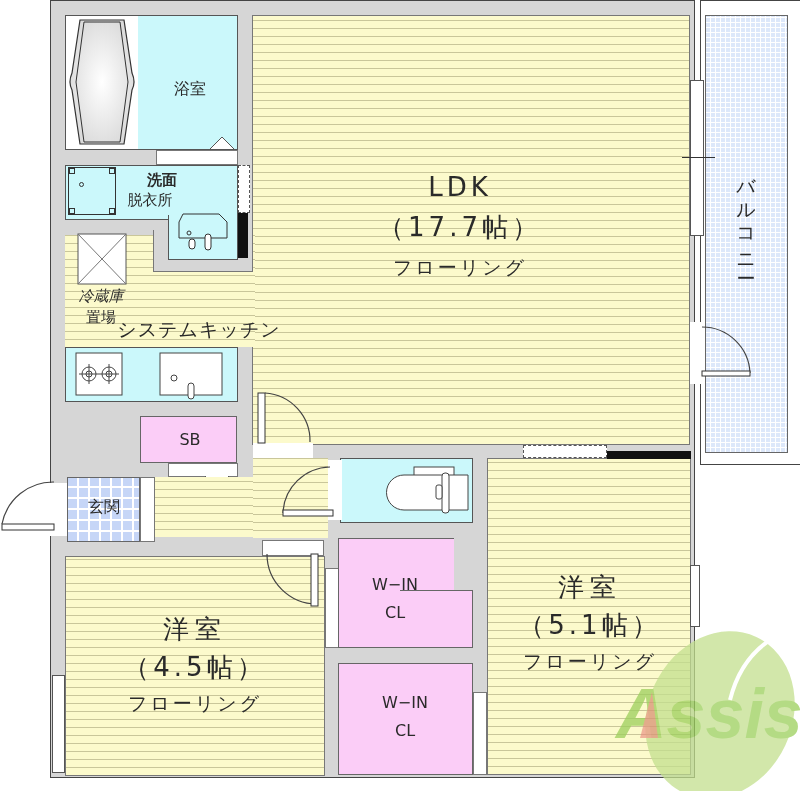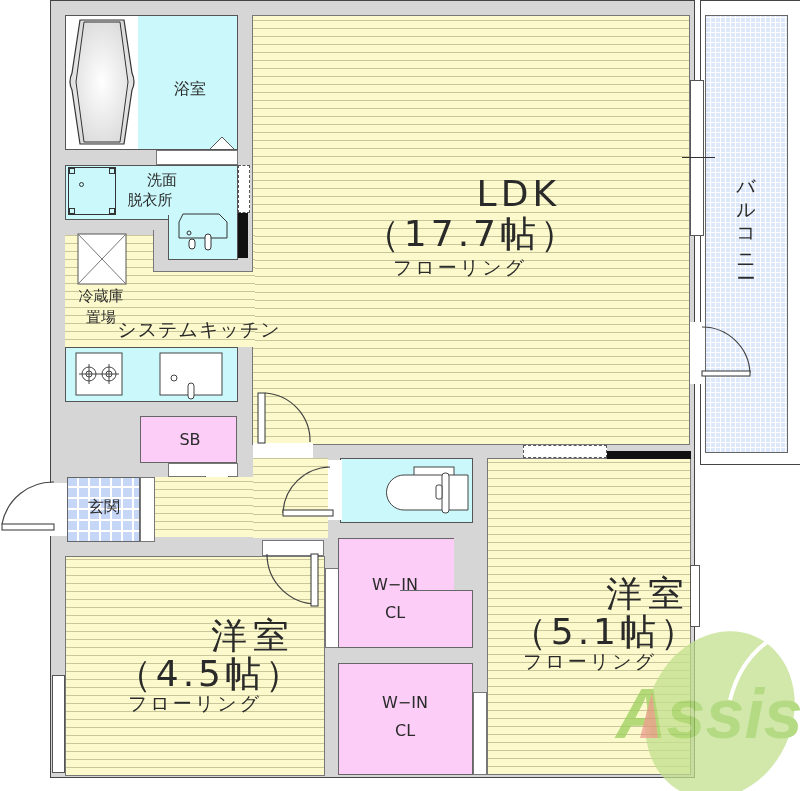--- a/index.html
+++ b/index.html
@@ -15,21 +15,21 @@
           background-image:
             repeating-linear-gradient(0deg, transparent 0 4px, #ffffff 4px 5px),
             repeating-linear-gradient(90deg, transparent 0 4px, #ffffff 4px 5px); }
   .tile-big { background-color:#c6d6f7;
           background-image:
             repeating-linear-gradient(0deg, transparent 0 9px, #ffffff 9px 11px),
             repeating-linear-gradient(90deg, transparent 0 9px, #ffffff 9px 11px); }
   .pink { background:#fbcdf7; border:1.5px solid #666; }
   .white { background:#ffffff; }
   .label { position:absolute; text-align:center; white-space:nowrap; line-height:1.2; color:#2a2a2a; }
-  .lbl-lg { font-size:36px; letter-spacing:4px;text-align:right; }
+  .lbl-lg { font-size:26px; letter-spacing:4px; }
   .lbl-md { font-size:19px; letter-spacing:3px; }
   .lbl-sm { font-size:16px; }
   .lbl-xs { font-size:15px; }
   .win { background:#ffffff; border:1px solid #555; }
   .black { background:#111; }
   svg { position:absolute; overflow:visible; }
 </style>
 </head>
 <body>
 
@@ -77,37 +77,37 @@
 
 <div class="abs wet outline" style="left:65px;top:165px;width:173px;height:55px;"></div>
 <div class="abs wet outline" style="left:168px;top:215px;width:70px;height:45px;border-top:none;"></div>
 <div class="abs" style="left:68px;top:167px;width:48px;height:48px;border:1.5px solid #333;background:#cbf8fb;">
   <div class="abs" style="left:0;top:0;width:6px;height:6px;border:1.2px solid #333;"></div>
   <div class="abs" style="right:0;top:0;width:6px;height:6px;border:1.2px solid #333;"></div>
   <div class="abs" style="left:0;bottom:0;width:6px;height:6px;border:1.2px solid #333;"></div>
   <div class="abs" style="right:0;bottom:0;width:6px;height:6px;border:1.2px solid #333;"></div>
   <div class="abs" style="left:10px;top:14px;width:5px;height:5px;border:1px solid #333;border-radius:50%;"></div>
 </div>
-<div class="label lbl-xs" style="left:132px;top:171px;width:60px;">洗面</div>
+<div class="label lbl-xs" style="left:132px;top:171px;width:60px;font-weight:bold;">洗面</div>
 <div class="label lbl-xs" style="left:114px;top:191px;width:72px;">脱衣所</div>
 <svg style="left:175px;top:212px;" width="60" height="46">
   <path d="M8 2 L44 2 L52 10 L52 26 L4 26 L4 10 Z" fill="#cbf8fb" stroke="#333" stroke-width="1"></path>
   <circle cx="14" cy="21" r="2" fill="none" stroke="#333"></circle>
   <rect x="14" y="27" width="6" height="10" rx="3" fill="#fff" stroke="#333"></rect>
   <rect x="30" y="22" width="6" height="16" rx="3" fill="#fff" stroke="#333"></rect>
 </svg>
 <div class="abs win" style="left:238px;top:165px;width:12px;height:48px;border-style:dashed;"></div>
 <div class="abs black" style="left:238px;top:213px;width:10px;height:45px;"></div>
 
 <svg style="left:78px;top:234px;" width="50" height="52">
   <rect x="0" y="0" width="48" height="50" fill="#fff" stroke="#555" stroke-width="1"></rect>
   <line x1="0" y1="0" x2="48" y2="50" stroke="#777" stroke-width="1"></line>
   <line x1="48" y1="0" x2="0" y2="50" stroke="#777" stroke-width="1"></line>
 </svg>
-<div class="label lbl-xs" style="left:66px;top:287px;width:70px;">冷蔵庫</div>
+<div class="label lbl-xs" style="left:66px;top:287px;width:70px;font-style:italic;">冷蔵庫</div>
 <div class="label lbl-xs" style="left:66px;top:308px;width:70px;">置場</div>
 <div class="label lbl-md" style="left:104px;top:318px;width:190px;letter-spacing:1px;">システムキッチン</div>
 
 <div class="abs wet outline" style="left:65px;top:347px;width:173px;height:55px;"></div>
 <svg style="left:76px;top:353px;" width="50" height="44">
   <rect x="0" y="0" width="46" height="42" fill="#fff" stroke="#444" stroke-width="1"></rect>
   <g fill="none" stroke="#444" stroke-width="1">
       <circle cx="13" cy="21" r="7"></circle>
       <circle cx="13" cy="21" r="3"></circle>
       <circle cx="33" cy="21" r="7"></circle>

